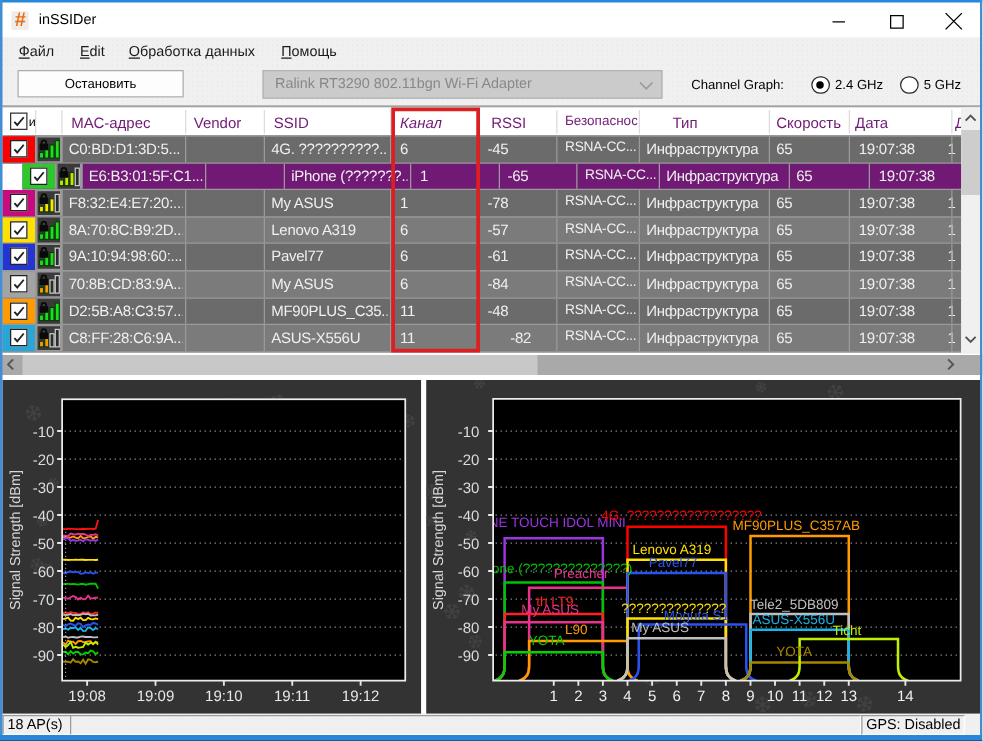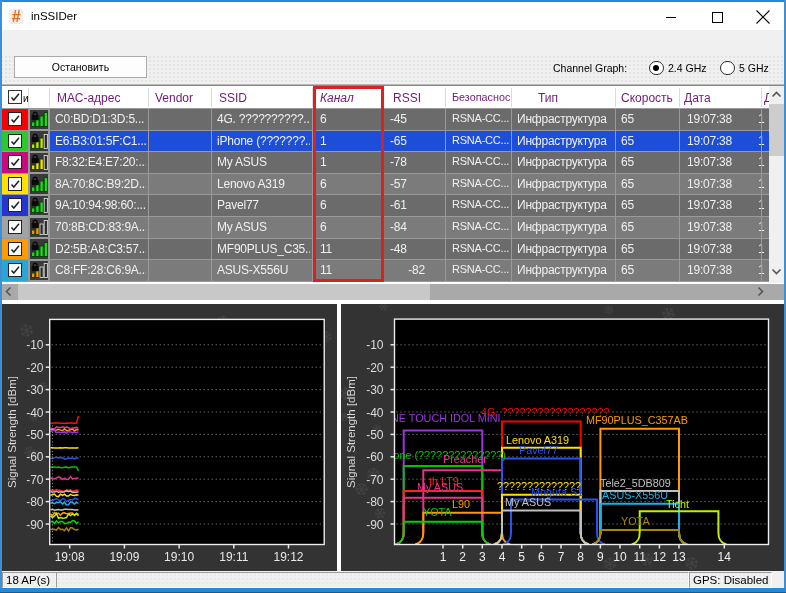--- a/index.html
+++ b/index.html
@@ -50,22 +50,34 @@
   <svg class="abs wbtn" style="left:648px" viewBox="0 0 46 30">
         <path d="M18 15.5 H28" stroke="#000" stroke-width="1"></path>
       </svg>
   <svg class="abs wbtn" style="left:694px" viewBox="0 0 46 30">
         <rect x="18.5" y="10.5" width="10" height="10" fill="none" stroke="#000" stroke-width="1"></rect>
       </svg>
   <svg class="abs wbtn" style="left:740px" viewBox="0 0 46 30">
         <path d="M16.5 8.5 L29.5 21.5 M29.5 8.5 L16.5 21.5" stroke="#000" stroke-width="1.1"></path>
       </svg>
  </div>
+ <div class="abs" id="menu">
+  <span class="abs mitem" style="left:15px"><u>Ф</u>айл</span>
+  <span class="abs mitem" style="left:64px"><u>E</u>dit</span>
+  <span class="abs mitem" style="left:103px"><u>О</u>бработка данных</span>
+  <span class="abs mitem" style="left:225px"><u>П</u>омощь</span>
+ </div>
  <div class="abs" id="tbar">
   <div class="abs" id="stopbtn">Остановить</div>
+  <div class="abs" id="combo">
+        <span class="abs" id="combotext">Ralink RT3290 802.11bgn Wi-Fi Adapter</span>
+   <svg class="abs" style="left:300px;top:8px" width="12" height="8">
+          <path d="M1 1 L6 6 L11 1" stroke="#9a9a9a" stroke-width="1.4" fill="none"></path>
+        </svg>
+  </div>
   <span class="abs" id="cgl">Channel Graph:</span>
   <div class="abs radio" style="left:649px"></div>
   <div class="abs" style="left:653px;top:10px;width:6px;height:6px;border-radius:50%;background:#000;"></div>
   <span class="abs rlabel" style="left:668px">2.4 GHz</span>
   <div class="abs radio" style="left:720px"></div>
   <span class="abs rlabel" style="left:739px">5 GHz</span>
  </div>
  <div class="abs" id="table">
       <div class="abs" id="thead">
         <span class="abs hcell" style="left:55px;width:90px;">МАС-адрес</span>
@@ -127,21 +139,21 @@
         <div class="abs" style="left:145.5px;top:0;width:1px;height:20.6px;background:#9a9a9a;"></div>
         <div class="abs" style="left:208.5px;top:0;width:1px;height:20.6px;background:#9a9a9a;"></div>
         <div class="abs" style="left:309.5px;top:0;width:1px;height:20.6px;background:#9a9a9a;"></div>
         <div class="abs" style="left:380.5px;top:0;width:1px;height:20.6px;background:#9a9a9a;"></div>
         <div class="abs" style="left:443px;top:0;width:1px;height:20.6px;background:#9a9a9a;"></div>
         <div class="abs" style="left:509px;top:0;width:1px;height:20.6px;background:#9a9a9a;"></div>
         <div class="abs" style="left:613px;top:0;width:1px;height:20.6px;background:#9a9a9a;"></div>
         <div class="abs" style="left:677px;top:0;width:1px;height:20.6px;background:#9a9a9a;"></div>
         <div class="abs" style="left:759px;top:0;width:1px;height:20.6px;background:#9a9a9a;"></div>
       </div>
-      <div class="abs row" style="top:44.6px;width:767px;background:#1d4ed8;">
+      <div class="abs row" style="top:44.6px;width:767px;background:#701a75;margin-left:16px;">
         <div class="abs" style="left:0;top:0;width:25.5px;height:20.6px;background:#2cc82c;"></div>
         <div class="abs" style="left:5.5px;top:3px;width:12px;height:12px;background:#fff;border:1px solid #222;"></div>
         <svg class="abs" style="left:6.5px;top:4px" width="12" height="12">
           <path d="M2.5 6.5 L4.8 9 L10 2.8" stroke="#222" stroke-width="1.5" fill="none"></path>
         </svg>
         <div class="abs" style="left:26.5px;top:0;width:21px;height:20.6px;background:#9a9a9a;">
           <div class="abs" style="left:1.5px;top:0.5px;width:18px;height:19.5px;background:#3a3a3a;"></div>
           <svg width="17" height="17" viewBox="0 0 17 17" style="position:absolute;left:2.5px;top:2px">
             <rect x="0.6" y="11.0" width="3.2" height="4.5" fill="#c8e400" stroke="#0c3a0c" stroke-width="0.9"></rect>
             <rect x="4.8" y="8.0" width="3.2" height="7.5" fill="#c8e400" stroke="#0c3a0c" stroke-width="0.9"></rect>

